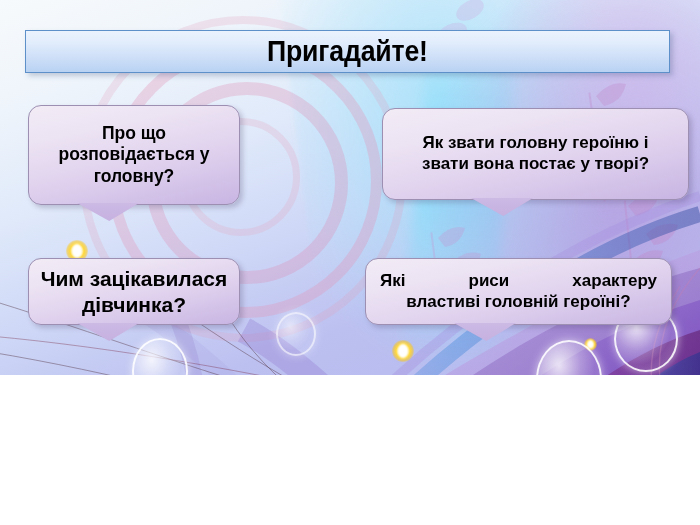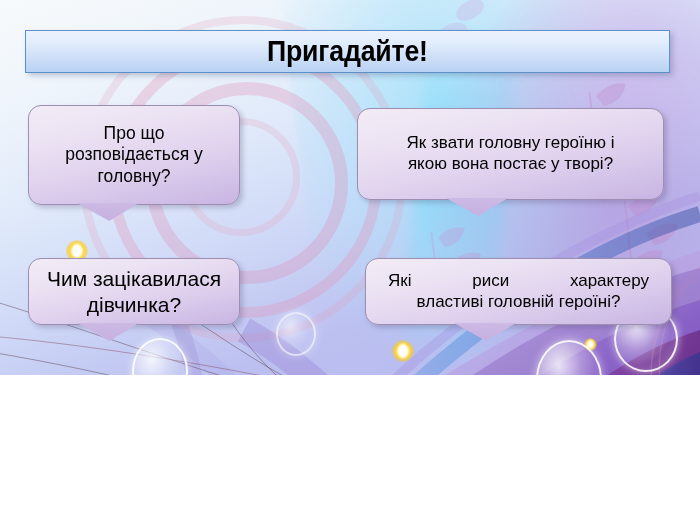--- a/index.html
+++ b/index.html
@@ -93,44 +93,44 @@
   .bubble{
     position:absolute;box-sizing:border-box;
     border:1px solid #9c8fb2;
     border-radius:13px;
     background:linear-gradient(168deg,#f2ecf6 0%,#ece3f3 26%,#e0d2ee 58%,#cfbde6 88%,#c8b4e2 100%);
     box-shadow:3px 3px 5px rgba(80,70,110,.26);
     display:flex;align-items:center;justify-content:center;
     z-index:5;
   }
   .bubble .btext{
-    color:#000;font-weight:normal;line-height:1.22;
+    color:#000;font-weight:bold;line-height:1.22;
     padding:0 10px;width:100%;
   }
   .bubble .tail{
     position:absolute;bottom:-17px;width:62px;height:18px;
     background:linear-gradient(180deg,#ccb9e4 0%,#c6b1e0 100%);
     clip-path:polygon(0 0, 100% 0, 52% 100%);
     filter:drop-shadow(2px 2px 2px rgba(80,70,110,.25));
   }
 
   #bubble-1{left:28px;top:105px;width:212px;height:100px;}
   #bubble-1 .btext{text-align:center;font-size:17.5px;}
   #bubble-1 .tail{left:48px;}
 
-  #bubble-2{left:357px;top:108px;width:307px;height:92px;}
+  #bubble-2{left:382px;top:108px;width:307px;height:92px;}
   #bubble-2 .btext{text-align:center;font-size:17px;}
   #bubble-2 .tail{left:88px;}
 
   #bubble-3{left:28px;top:258px;width:212px;height:67px;}
   #bubble-3 .btext{text-align:center;font-size:21px;}
   #bubble-3 .tail{left:48px;}
 
   #bubble-4{left:365px;top:258px;width:307px;height:67px;}
-  #bubble-4 .btext{text-align:justify;text-align-last:justify;font-size:17px;padding:0 22px;}
+  #bubble-4 .btext{text-align:justify;text-align-last:justify;font-size:17px;padding:0 14px;}
   #bubble-4 .btext span.l2{display:block;text-align:center;text-align-last:center;}
   #bubble-4 .tail{left:88px;}
 </style>
 </head>
 <body>
 
 <div class="slide">
 
   <div class="bg-layer">
 
@@ -286,21 +286,21 @@
       <span>Про що</span><br>
       <span>розповідається у</span><br>
       <span>головну?</span>
     </div>
     <div class="tail"></div>
   </div>
 
   <div class="bubble" id="bubble-2">
     <div class="btext">
       <span>Як звати головну героїню і</span><br>
-      <span>якою вона постає у творі?</span>
+      <span>звати вона постає у творі?</span>
     </div>
     <div class="tail"></div>
   </div>
 
   <div class="bubble" id="bubble-3">
     <div class="btext">
       <span>Чим зацікавилася</span><br>
       <span>дівчинка?</span>
     </div>
     <div class="tail"></div>

